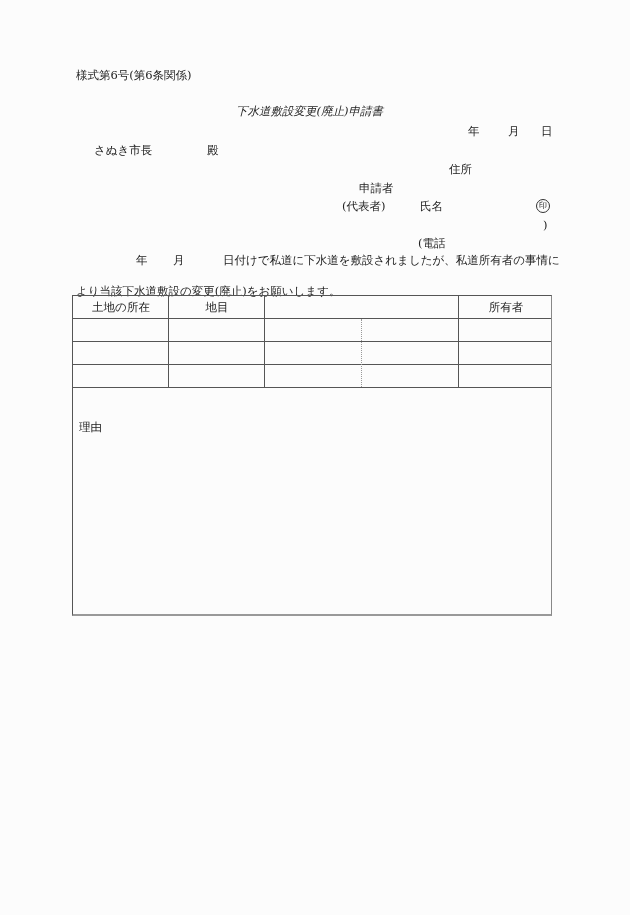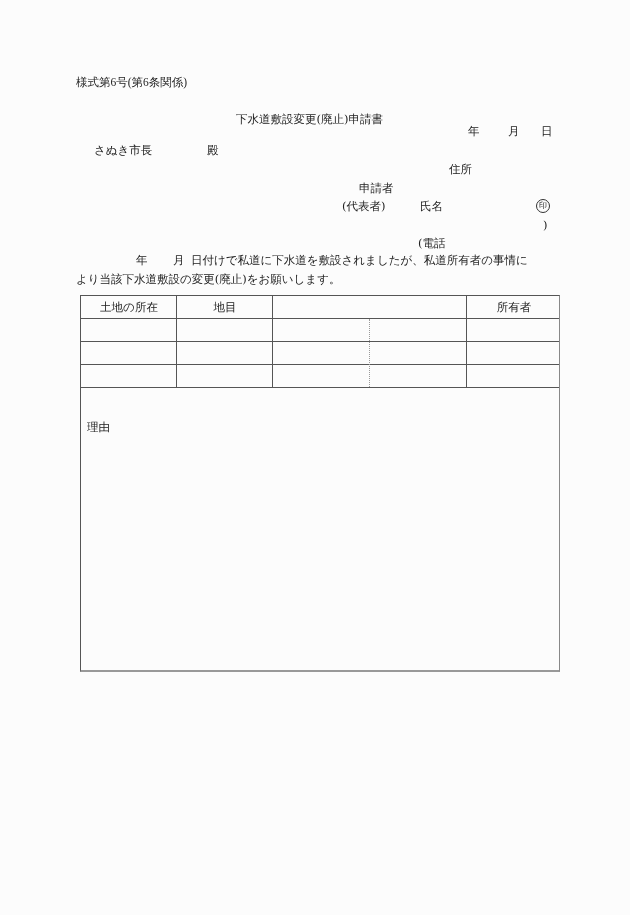--- a/index.html
+++ b/index.html
@@ -5,33 +5,33 @@
   html, body { margin:0; padding:0; }
   body {
     width:630px; height:915px; background:#fcfcfc; position:relative; overflow:hidden;
     font-family:"DejaVu Serif","Liberation Serif",serif; color:#222; font-size:11.5px;
   }
   .abs { position:absolute; white-space:nowrap; line-height:14px; }
   .seal {
     display:inline-block; width:12px; height:12px; border:1px solid #333; border-radius:50%;
     font-size:8px; line-height:12px; text-align:center;
   }
-  .tbl { position:absolute; left:80px; top:295px; width:480px; height:377px;
+  .tbl { position:absolute; left:72px; top:295px; width:480px; height:321px;
     border:1px solid #555; border-right-color:#888; border-bottom:2px solid #999; box-sizing:border-box; }
   .hline { position:absolute; left:0; right:0; height:0; border-top:1px solid #555; }
   .vline { position:absolute; top:0; width:0; border-left:1px solid #555; height:91px; }
   .vdot { position:absolute; top:23px; width:0; border-left:1px dotted #999; height:68px; }
   .cell-text { position:absolute; top:4px; text-align:center; line-height:14px; }
   .row { position:absolute; left:0; right:0; height:23px; }
 </style>
 </head>
 <body>
 
-<div class="abs" style="left:76px;top:75px;font-family:Liberation Serif, serif;">様式第6号(第6条関係)</div>
-<div class="abs" style="left:236px;top:112px;">下水道敷設変更(廃止)申請書</div>
+<div class="abs" style="left:76px;top:68px;">様式第6号(第6条関係)</div>
+<div class="abs" style="left:236px;top:104px;font-style:italic;">下水道敷設変更(廃止)申請書</div>
 
 <div>
   <span class="abs" style="left:468px;top:124px;">年</span>
   <span class="abs" style="left:508px;top:124px;">月</span>
   <span class="abs" style="left:541px;top:124px;">日</span>
 </div>
 
 <div>
   <span class="abs" style="left:94px;top:143px;">さぬき市長</span>
   <span class="abs" style="left:207px;top:143px;">殿</span>
@@ -43,22 +43,22 @@
   <span class="abs" style="left:342px;top:199px;">(代表者)</span>
   <span class="abs" style="left:420px;top:199px;">氏名</span>
   <span class="abs seal" style="left:536px;top:199px;">印</span>
   <span class="abs" style="left:418px;top:236px;">(電話</span>
   <span class="abs" style="left:543px;top:218px;">)</span>
 </div>
 
 <div>
   <span class="abs" style="left:136px;top:253px;">年</span>
   <span class="abs" style="left:173px;top:253px;">月</span>
-  <span class="abs" style="left:191px;top:253px;">日付けで私道に下水道を敷設されましたが、私道所有者の事情に</span>
-  <span class="abs" style="left:76px;top:272px;">より当該下水道敷設の変更(廃止)をお願いします。</span>
+  <span class="abs" style="left:223px;top:253px;">日付けで私道に下水道を敷設されましたが、私道所有者の事情に</span>
+  <span class="abs" style="left:76px;top:284px;">より当該下水道敷設の変更(廃止)をお願いします。</span>
 </div>
 
 <div class="tbl">
 
   <div class="cell-text" style="left:0;width:96px;">土地の所在</div>
   <div class="cell-text" style="left:96px;width:96px;">地目</div>
   <div class="cell-text" style="left:386px;width:94px;">所有者</div>
 
   <div class="hline" style="top:22px;"></div>
   <div class="hline" style="top:45px;"></div>

